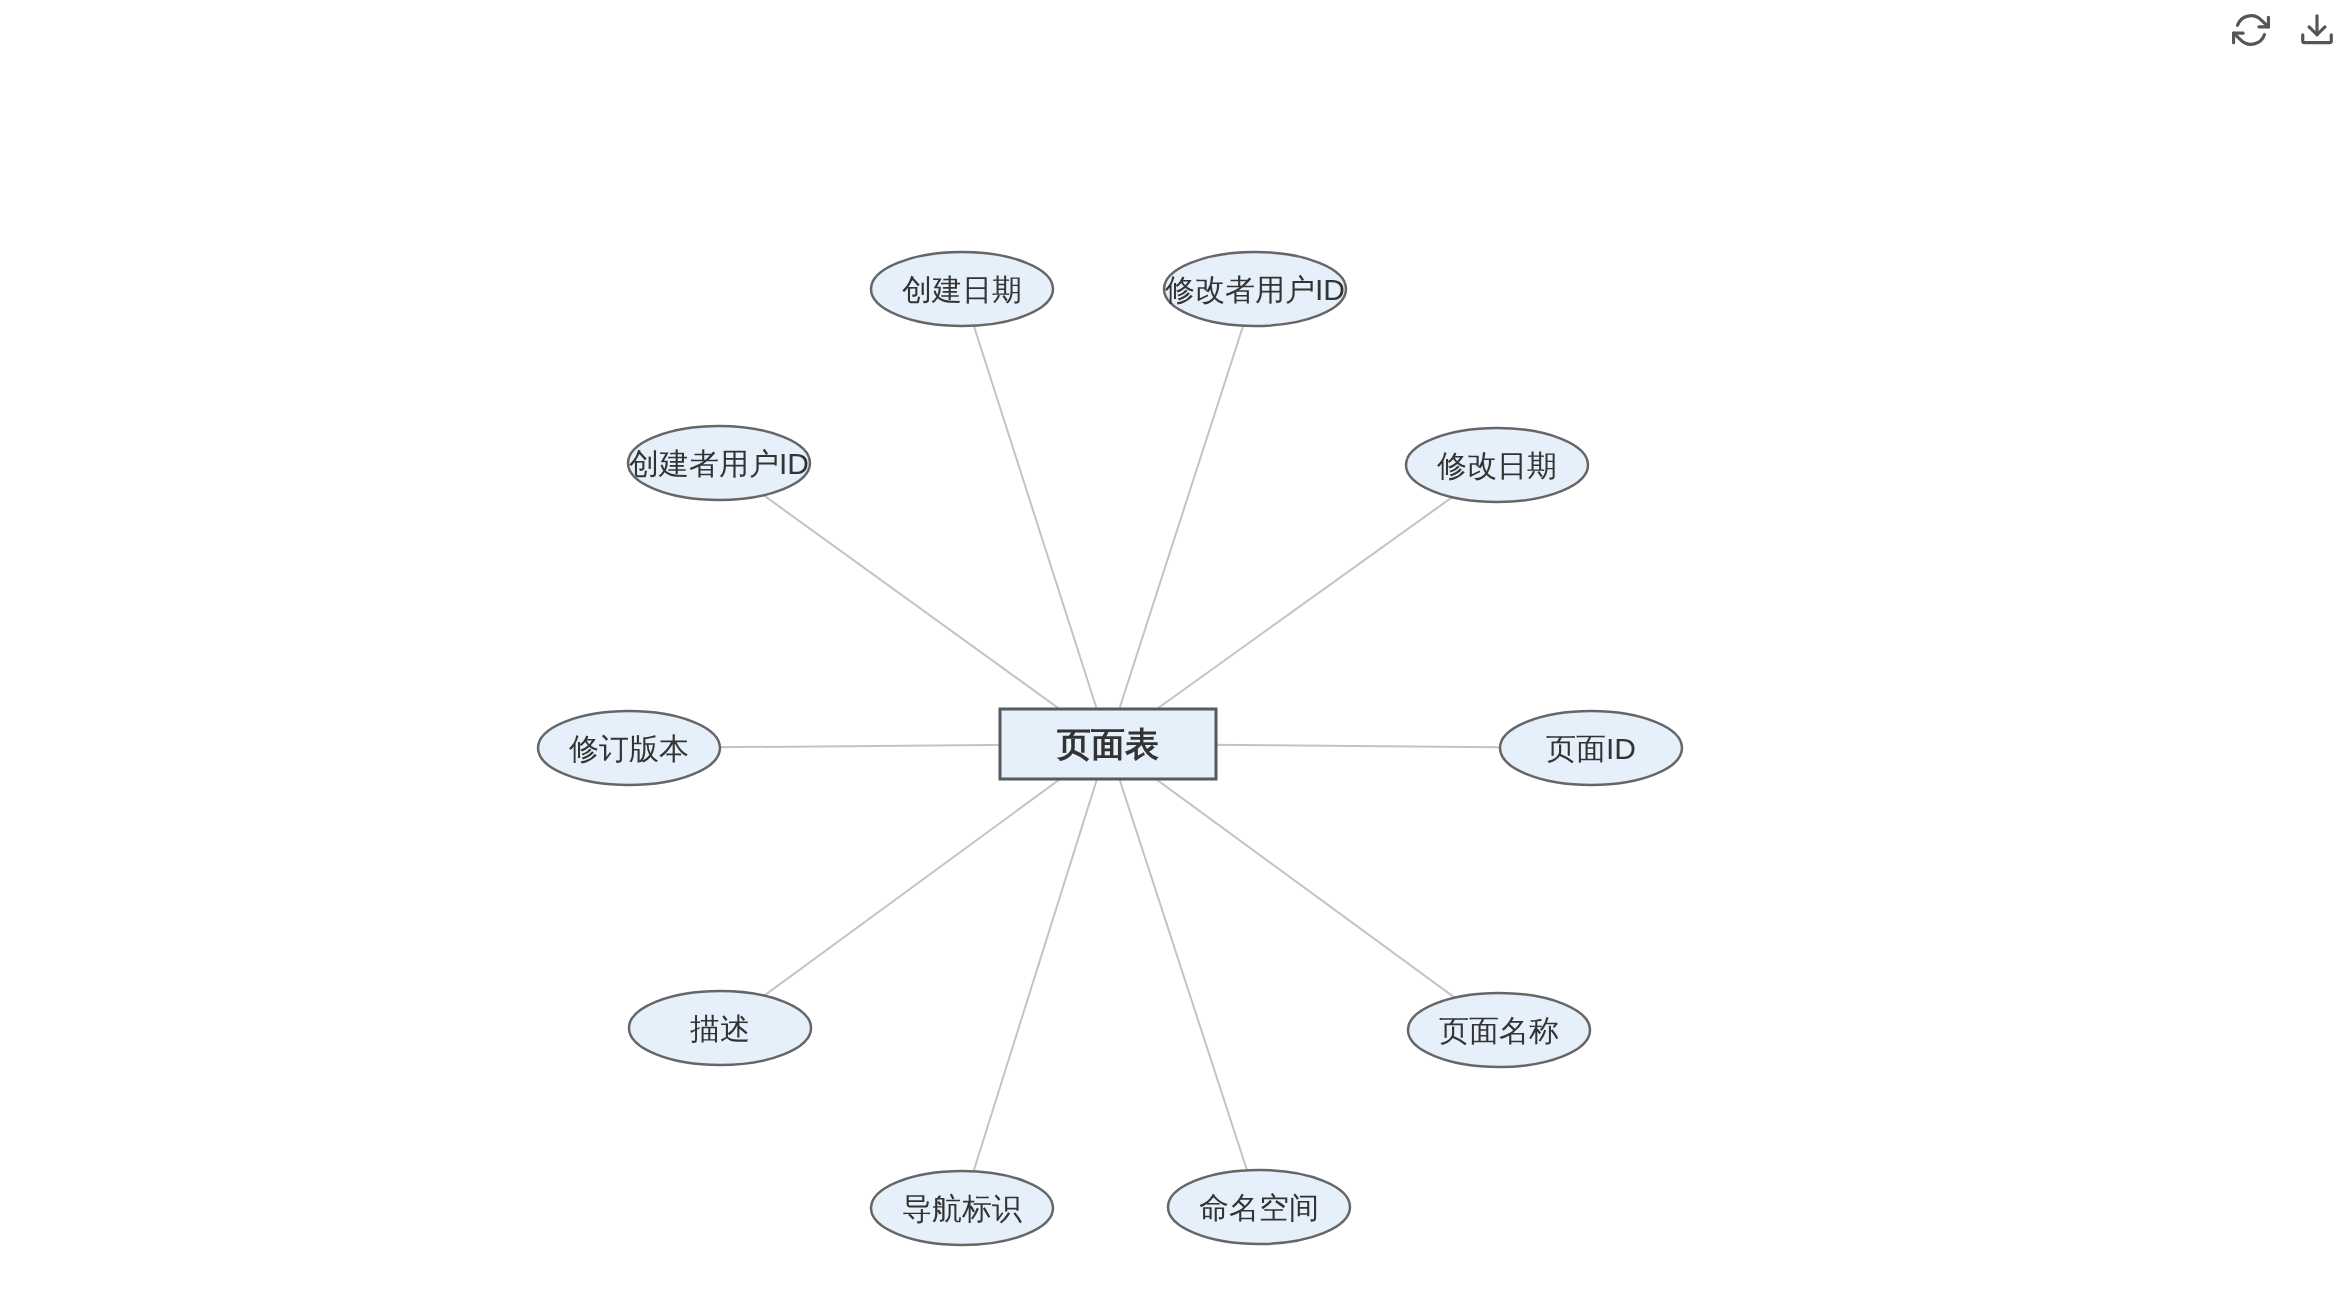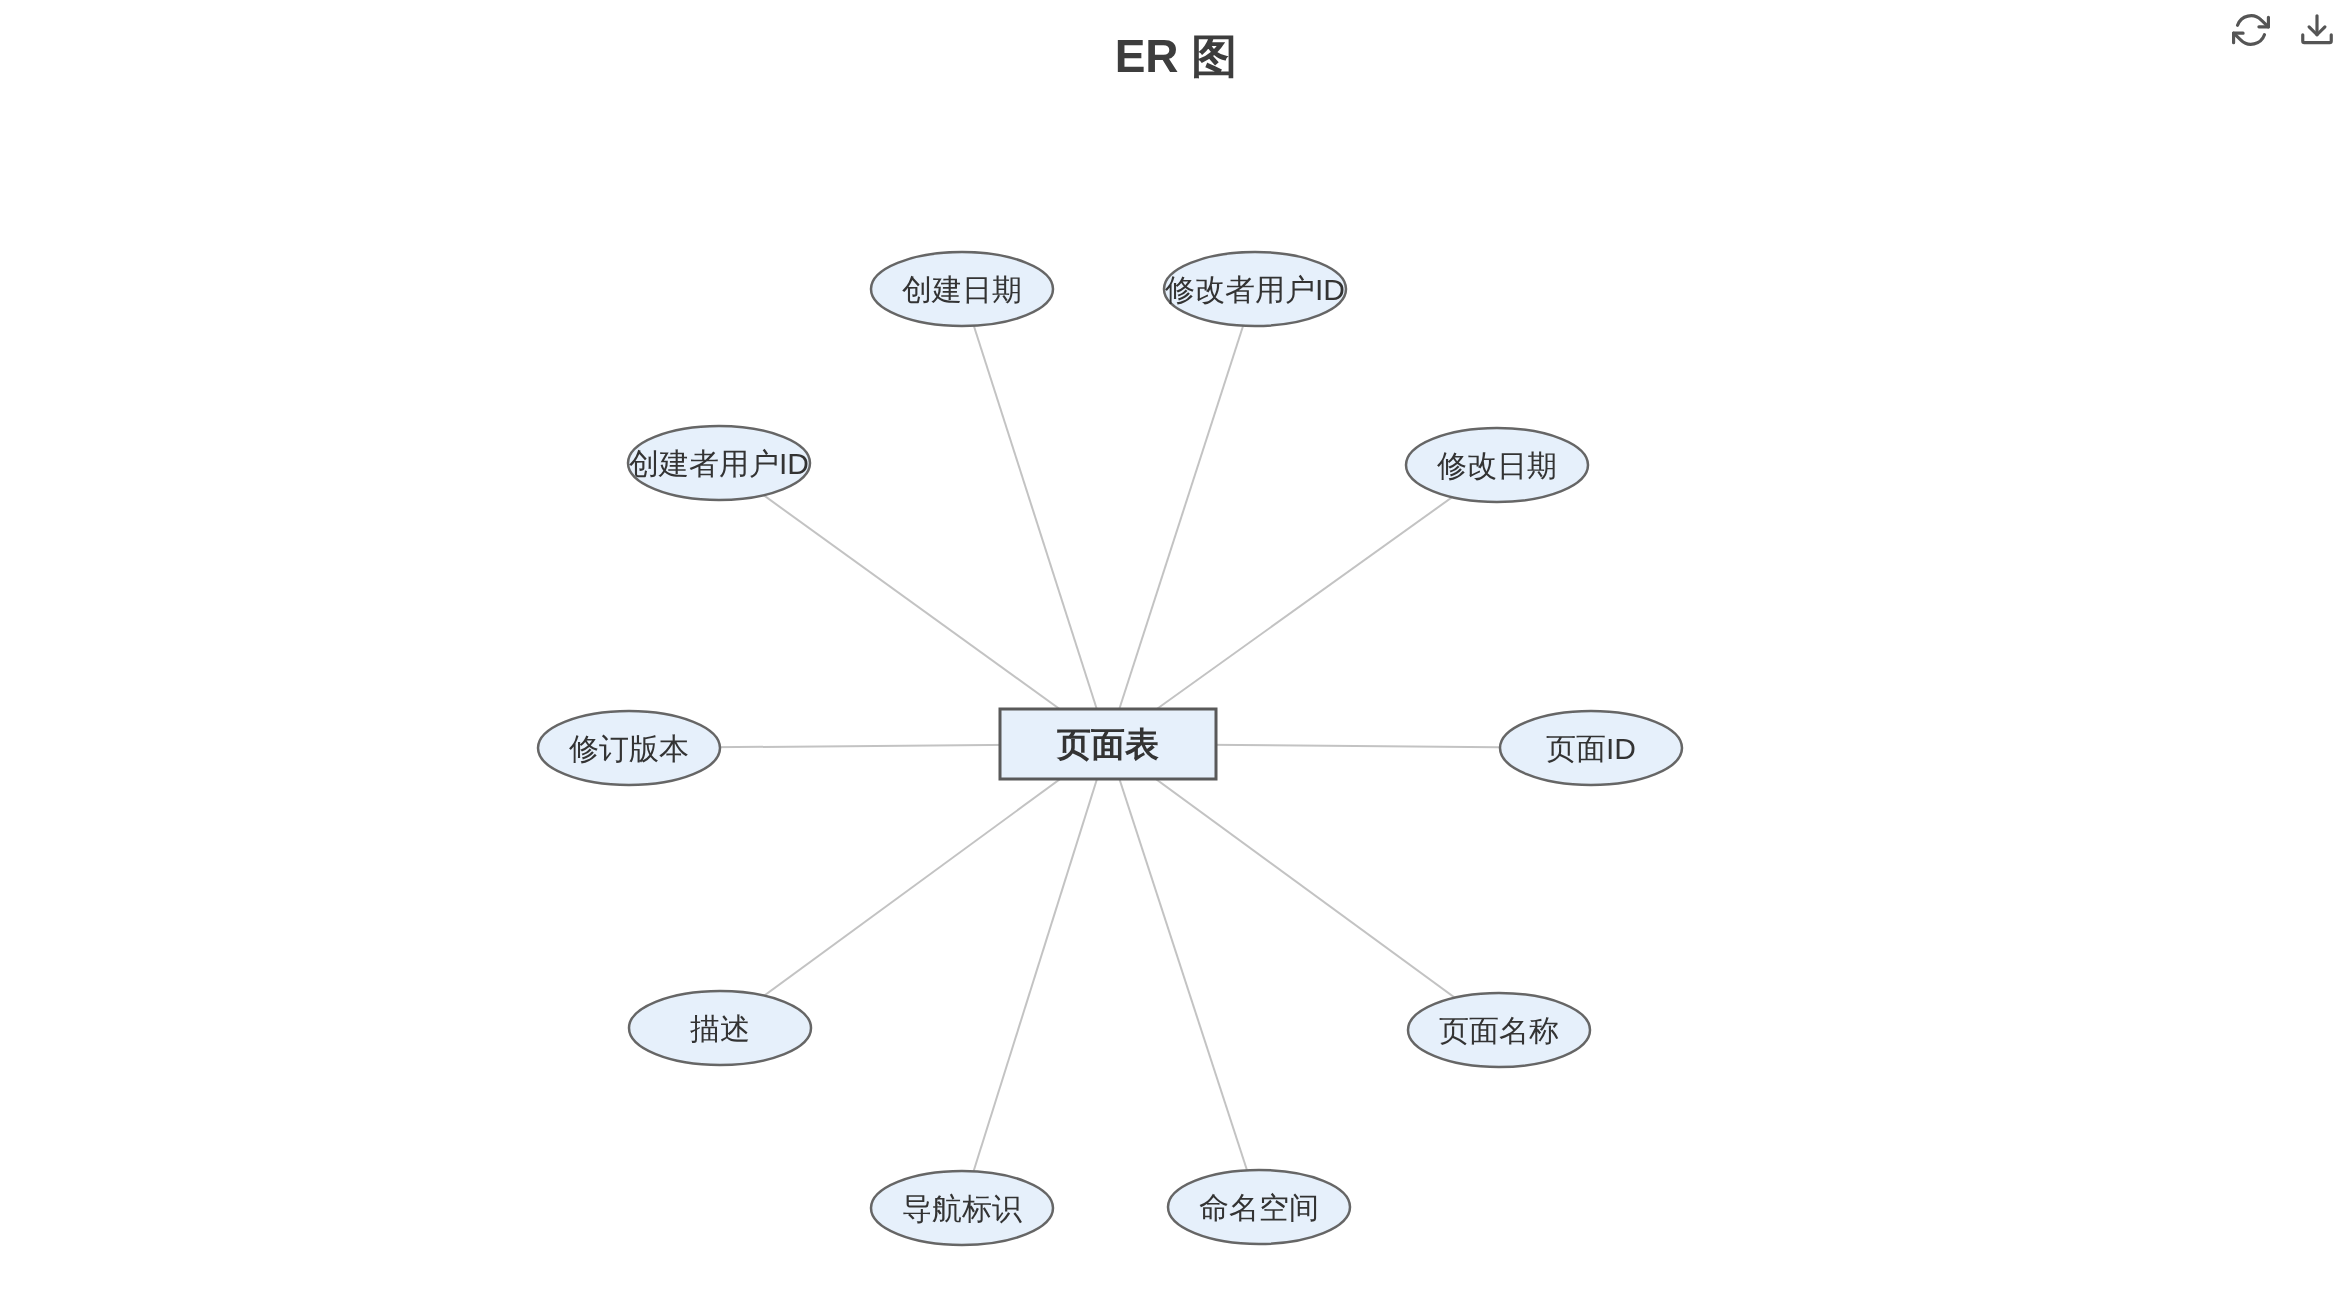--- a/index.html
+++ b/index.html
@@ -75,21 +75,20 @@
     font-family: "Liberation Sans", "DejaVu Sans", sans-serif;
     fill: #333333;
   }
   .attr-label { font-size: 30px; }
   .entity-label { font-size: 34px; font-weight: bold; }
 </style>
 </head>
 <body>
 
 <div class="header">
-  <h1 class="page-title">ER 图</h1>
 </div>
 
 <div class="toolbar">
   <button class="icon-btn">
     <span>
       <svg viewBox="0 0 24 24">
         <polyline points="23 4 23 10 17 10"></polyline>
         <polyline points="1 20 1 14 7 14"></polyline>
         <path d="M3.51 9a9 9 0 0 1 14.85-3.36L23 10M1 14l4.64 4.36A9 9 0 0 0 20.49 15"></path>
       </svg>

